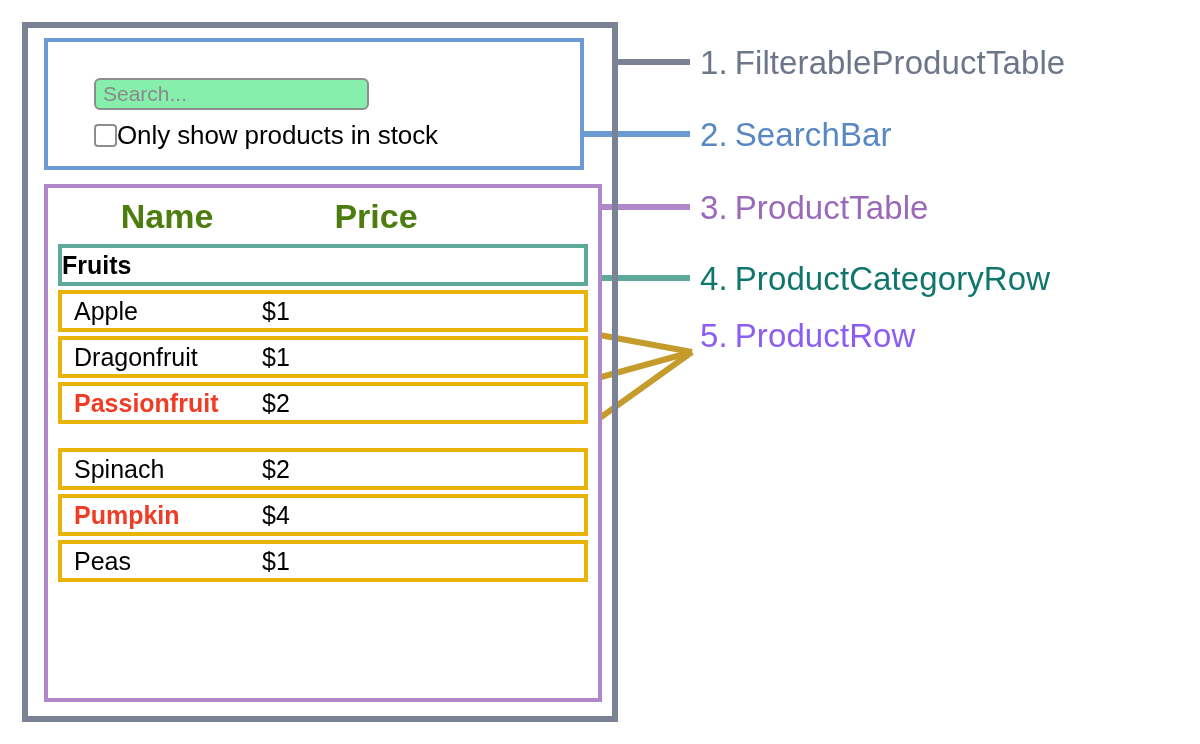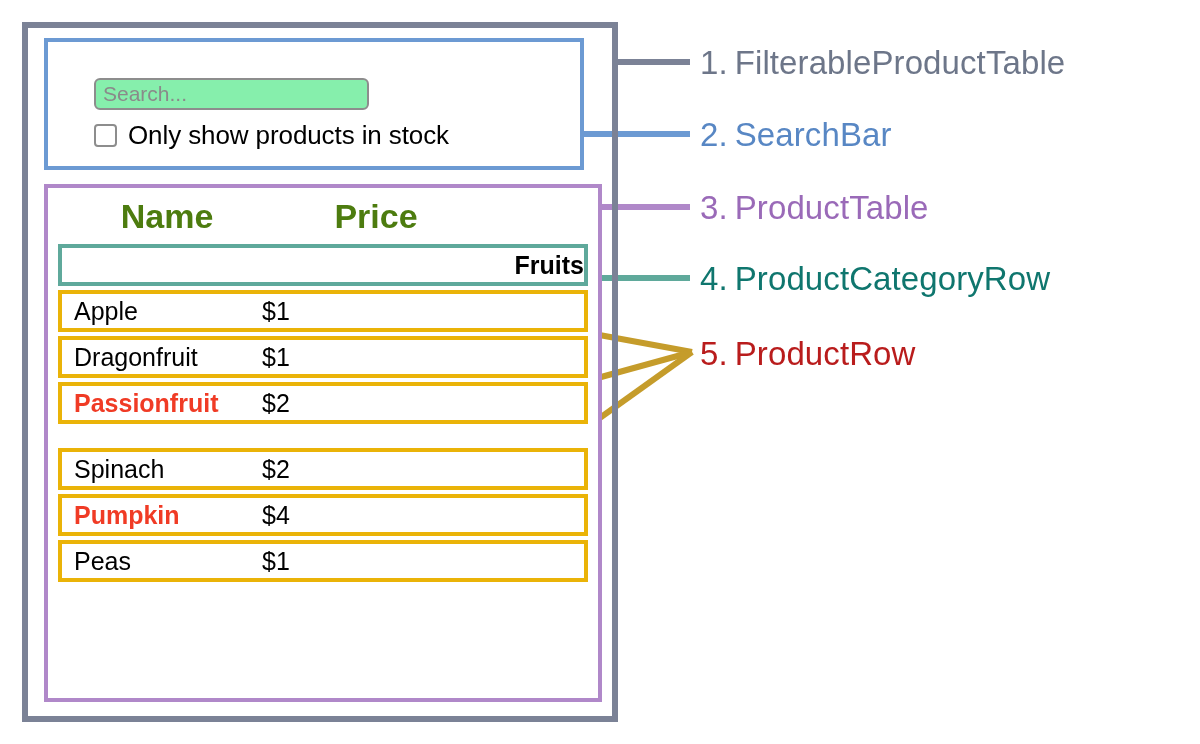--- a/index.html
+++ b/index.html
@@ -73,21 +73,20 @@
   .search-input::placeholder {
     color: #8a8a8a;
     opacity: 1;
   }
   .check-row {
     position: absolute;
     left: 46px;
     top: 80px;
     display: flex;
     align-items: center;
-    gap: 11px;
     justify-content: space-between;
   }
   .checkbox {
     width: 23px;
     height: 23px;
     box-sizing: border-box;
     border: 2px solid #8d8d8d;
     border-radius: 4px;
     background: #ffffff;
     flex: 0 0 auto;
@@ -138,21 +137,21 @@
   }
 
   
   .catrow {
     height: 42px;
     border: 4px solid #5fa99b;
     box-sizing: border-box;
     background: #ffffff;
     display: flex;
     align-items: center;
-    justify-content: flex-end;
+    justify-content: flex-start;
     margin-bottom: 4px;
   }
   .catrow .cat-label {
     font-size: 25px;
     font-weight: bold;
     color: #000000;
     line-height: 1;
   }
 
   
@@ -188,21 +187,21 @@
     line-height: 1;
     white-space: nowrap;
     font-weight: 400;
     letter-spacing: 0.1px;
   }
   .legend-label .num { margin-right: 7px; }
   .lbl1 { left: 700px; top: 46px;  color: #6d7689; }
   .lbl2 { left: 700px; top: 118px; color: #5887c4; }
   .lbl3 { left: 700px; top: 191px; color: #9a6ab8; }
   .lbl4 { left: 700px; top: 262px; color: #0f766e; }
-  .lbl5 { left: 700px; top: 337px; color: #b91c1c; }
+  .lbl5 { left: 700px; top: 319px; color: #8b5cf6; }
 </style>
 </head>
 <body>
 
 <div id="stage">
 
   <svg id="connectors" viewBox="0 0 1200 744" width="1200" height="744" aria-hidden="true">
 
     <line x1="618" y1="62" x2="690" y2="62" stroke="#7b8296" stroke-width="6"></line>
 

